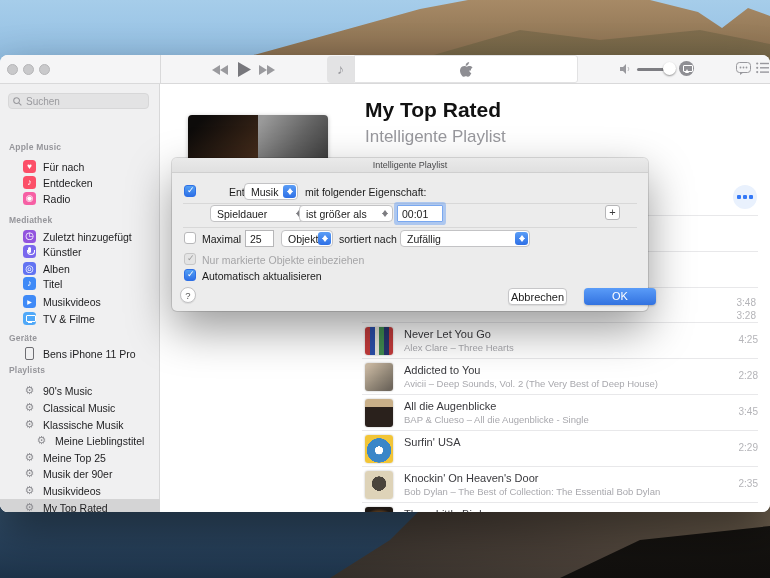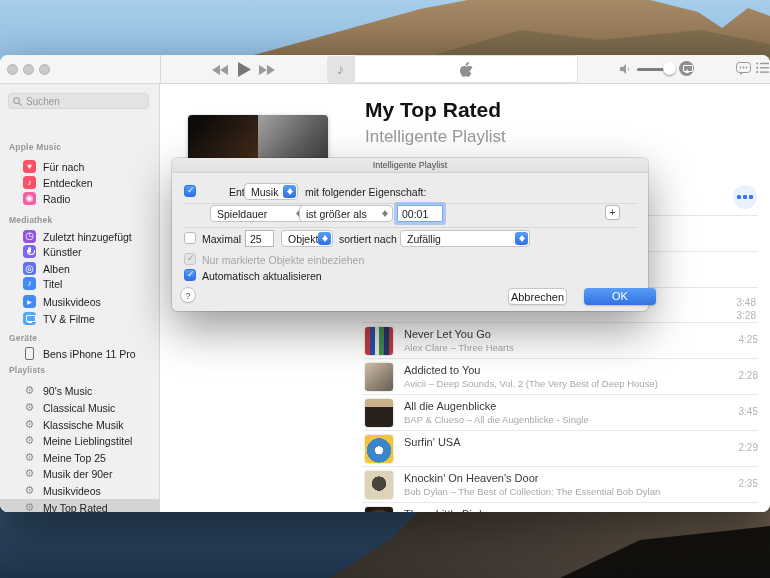--- a/index.html
+++ b/index.html
@@ -269,21 +269,21 @@
       <span class="slbl">90's Music</span>
     </div>
     <div class="srow" style="top:315px;">
       <span class="sicon plain g-gear"></span>
       <span class="slbl">Classical Music</span>
     </div>
     <div class="srow" style="top:332px;">
       <span class="sicon plain g-gear"></span>
       <span class="slbl">Klassische Musik</span>
     </div>
-    <div class="srow" style="top:348px;">
+    <div class="srow" style="top:348px;margin-left:12px;">
       <span class="sicon plain g-gear"></span>
       <span class="slbl">Meine Lieblingstitel</span>
     </div>
     <div class="srow" style="top:365px;">
       <span class="sicon plain g-gear"></span>
       <span class="slbl">Meine Top 25</span>
     </div>
     <div class="srow" style="top:381px;">
       <span class="sicon plain g-gear"></span>
       <span class="slbl">Musik der 90er</span>

